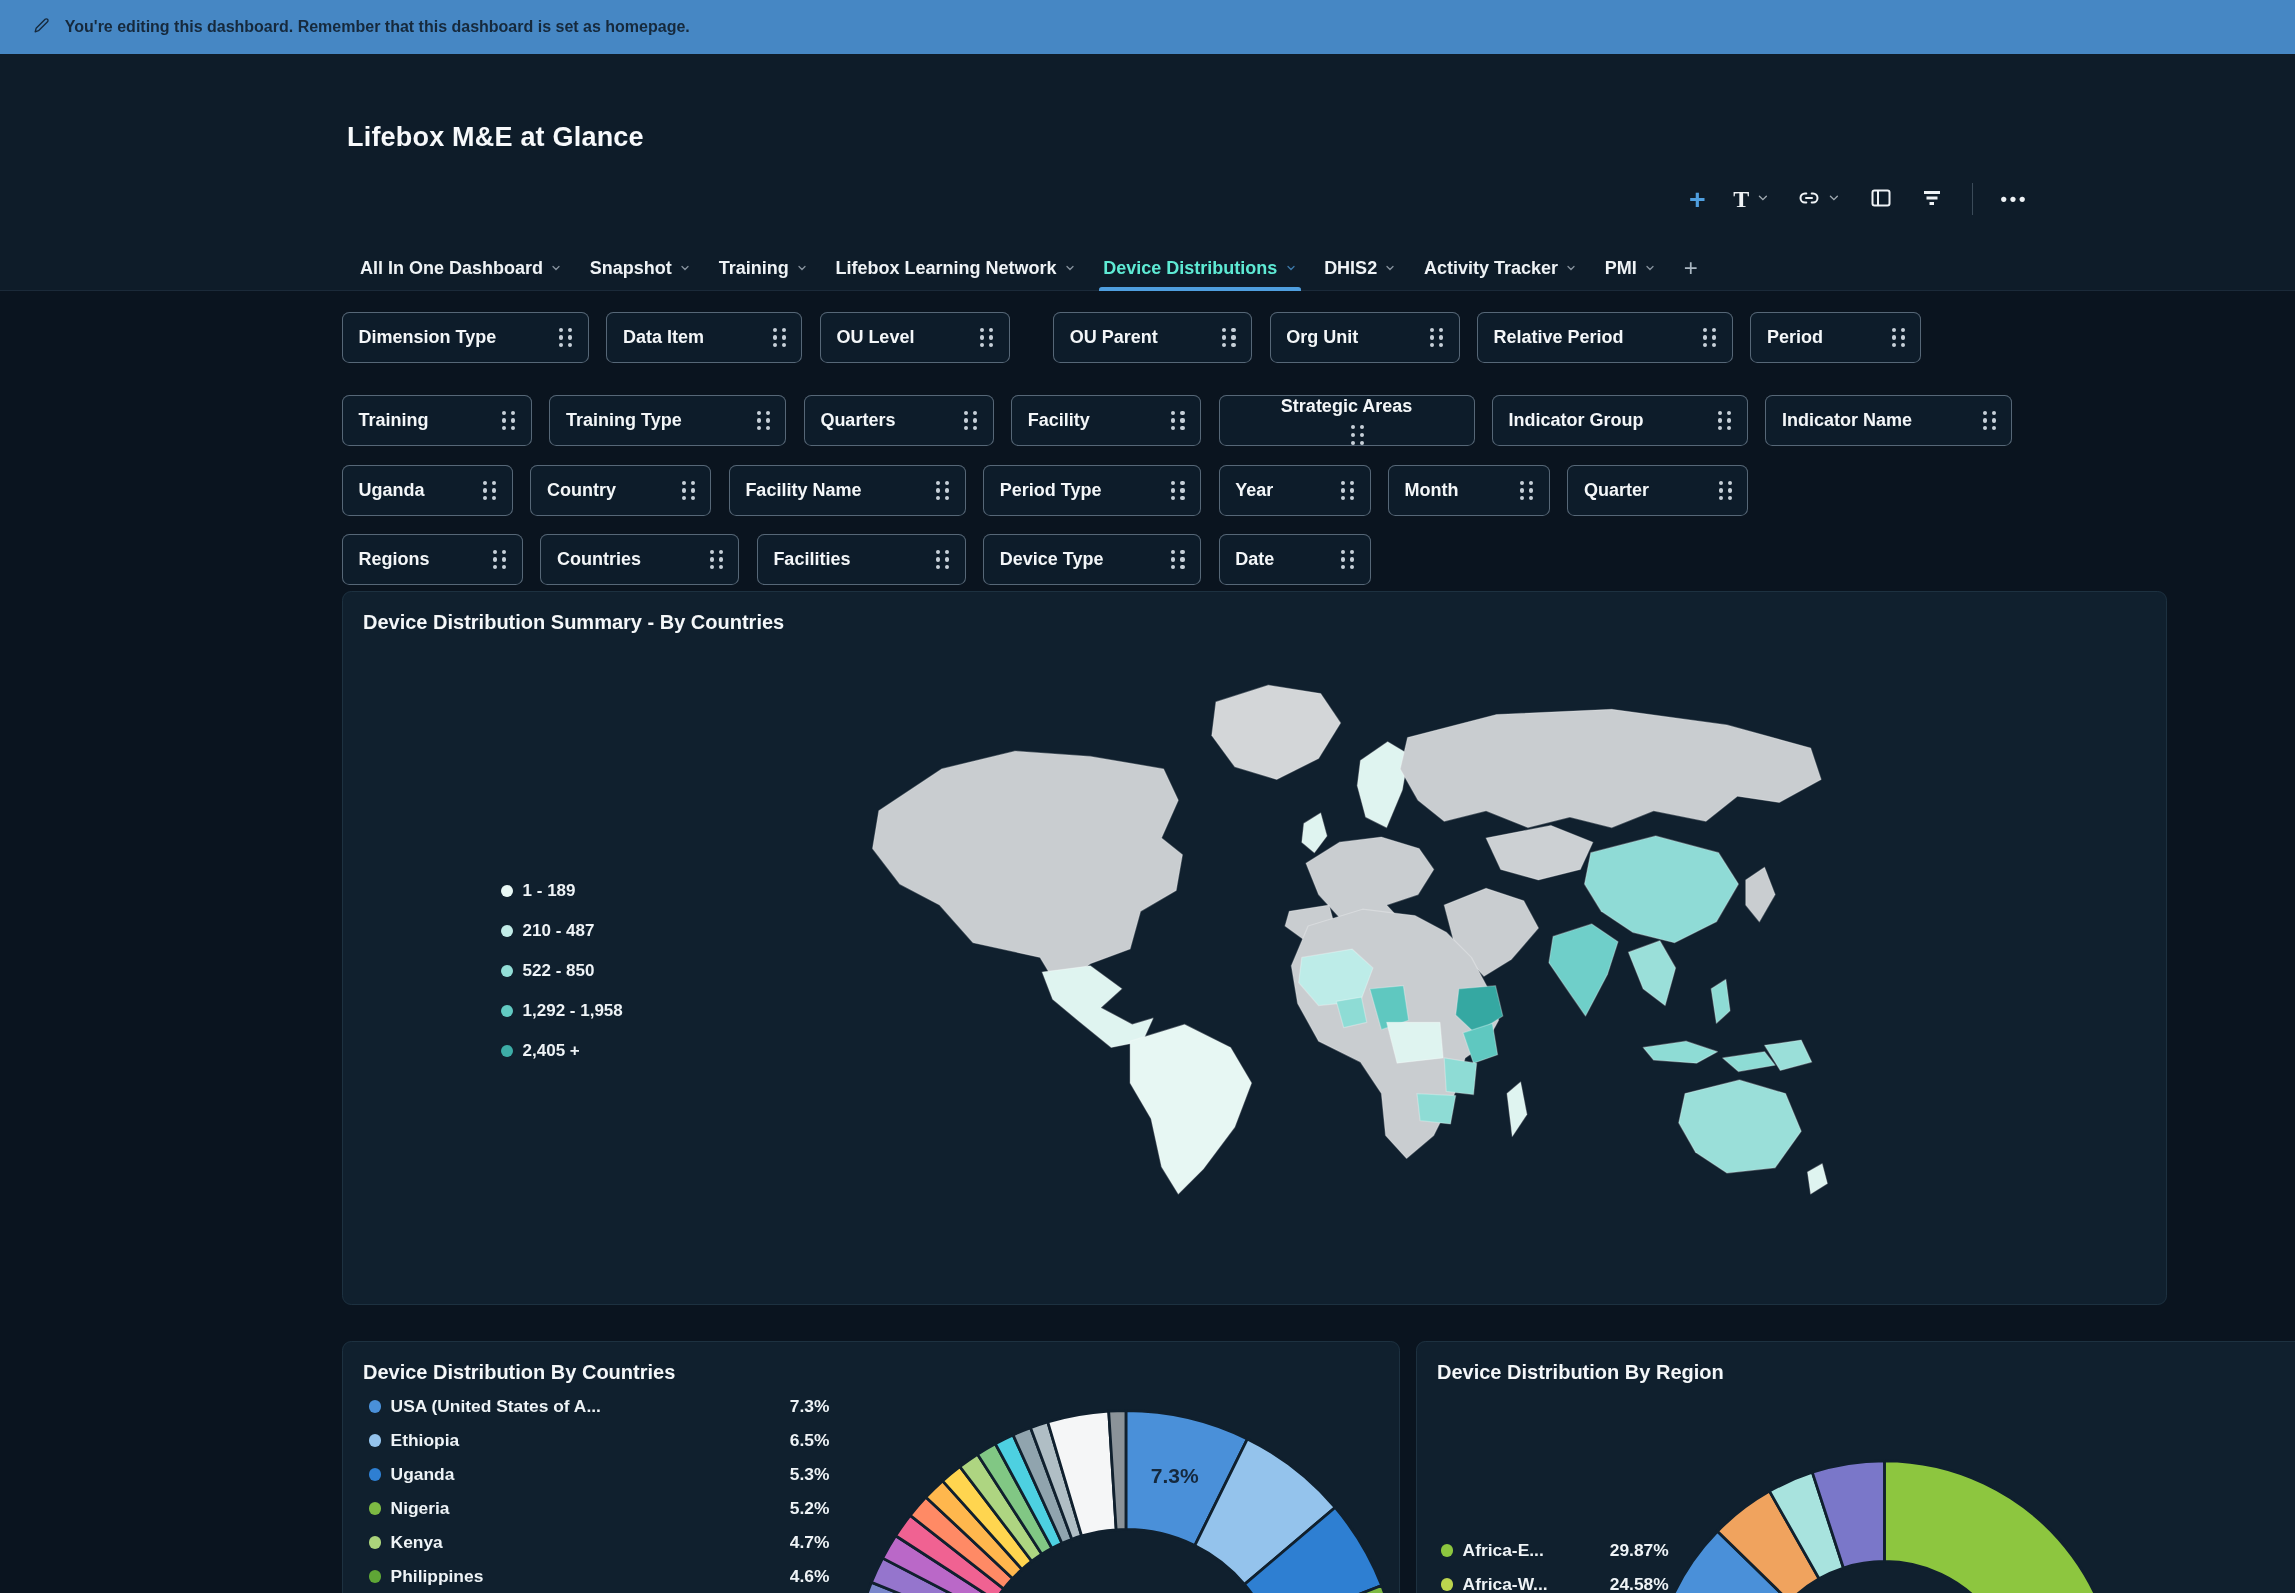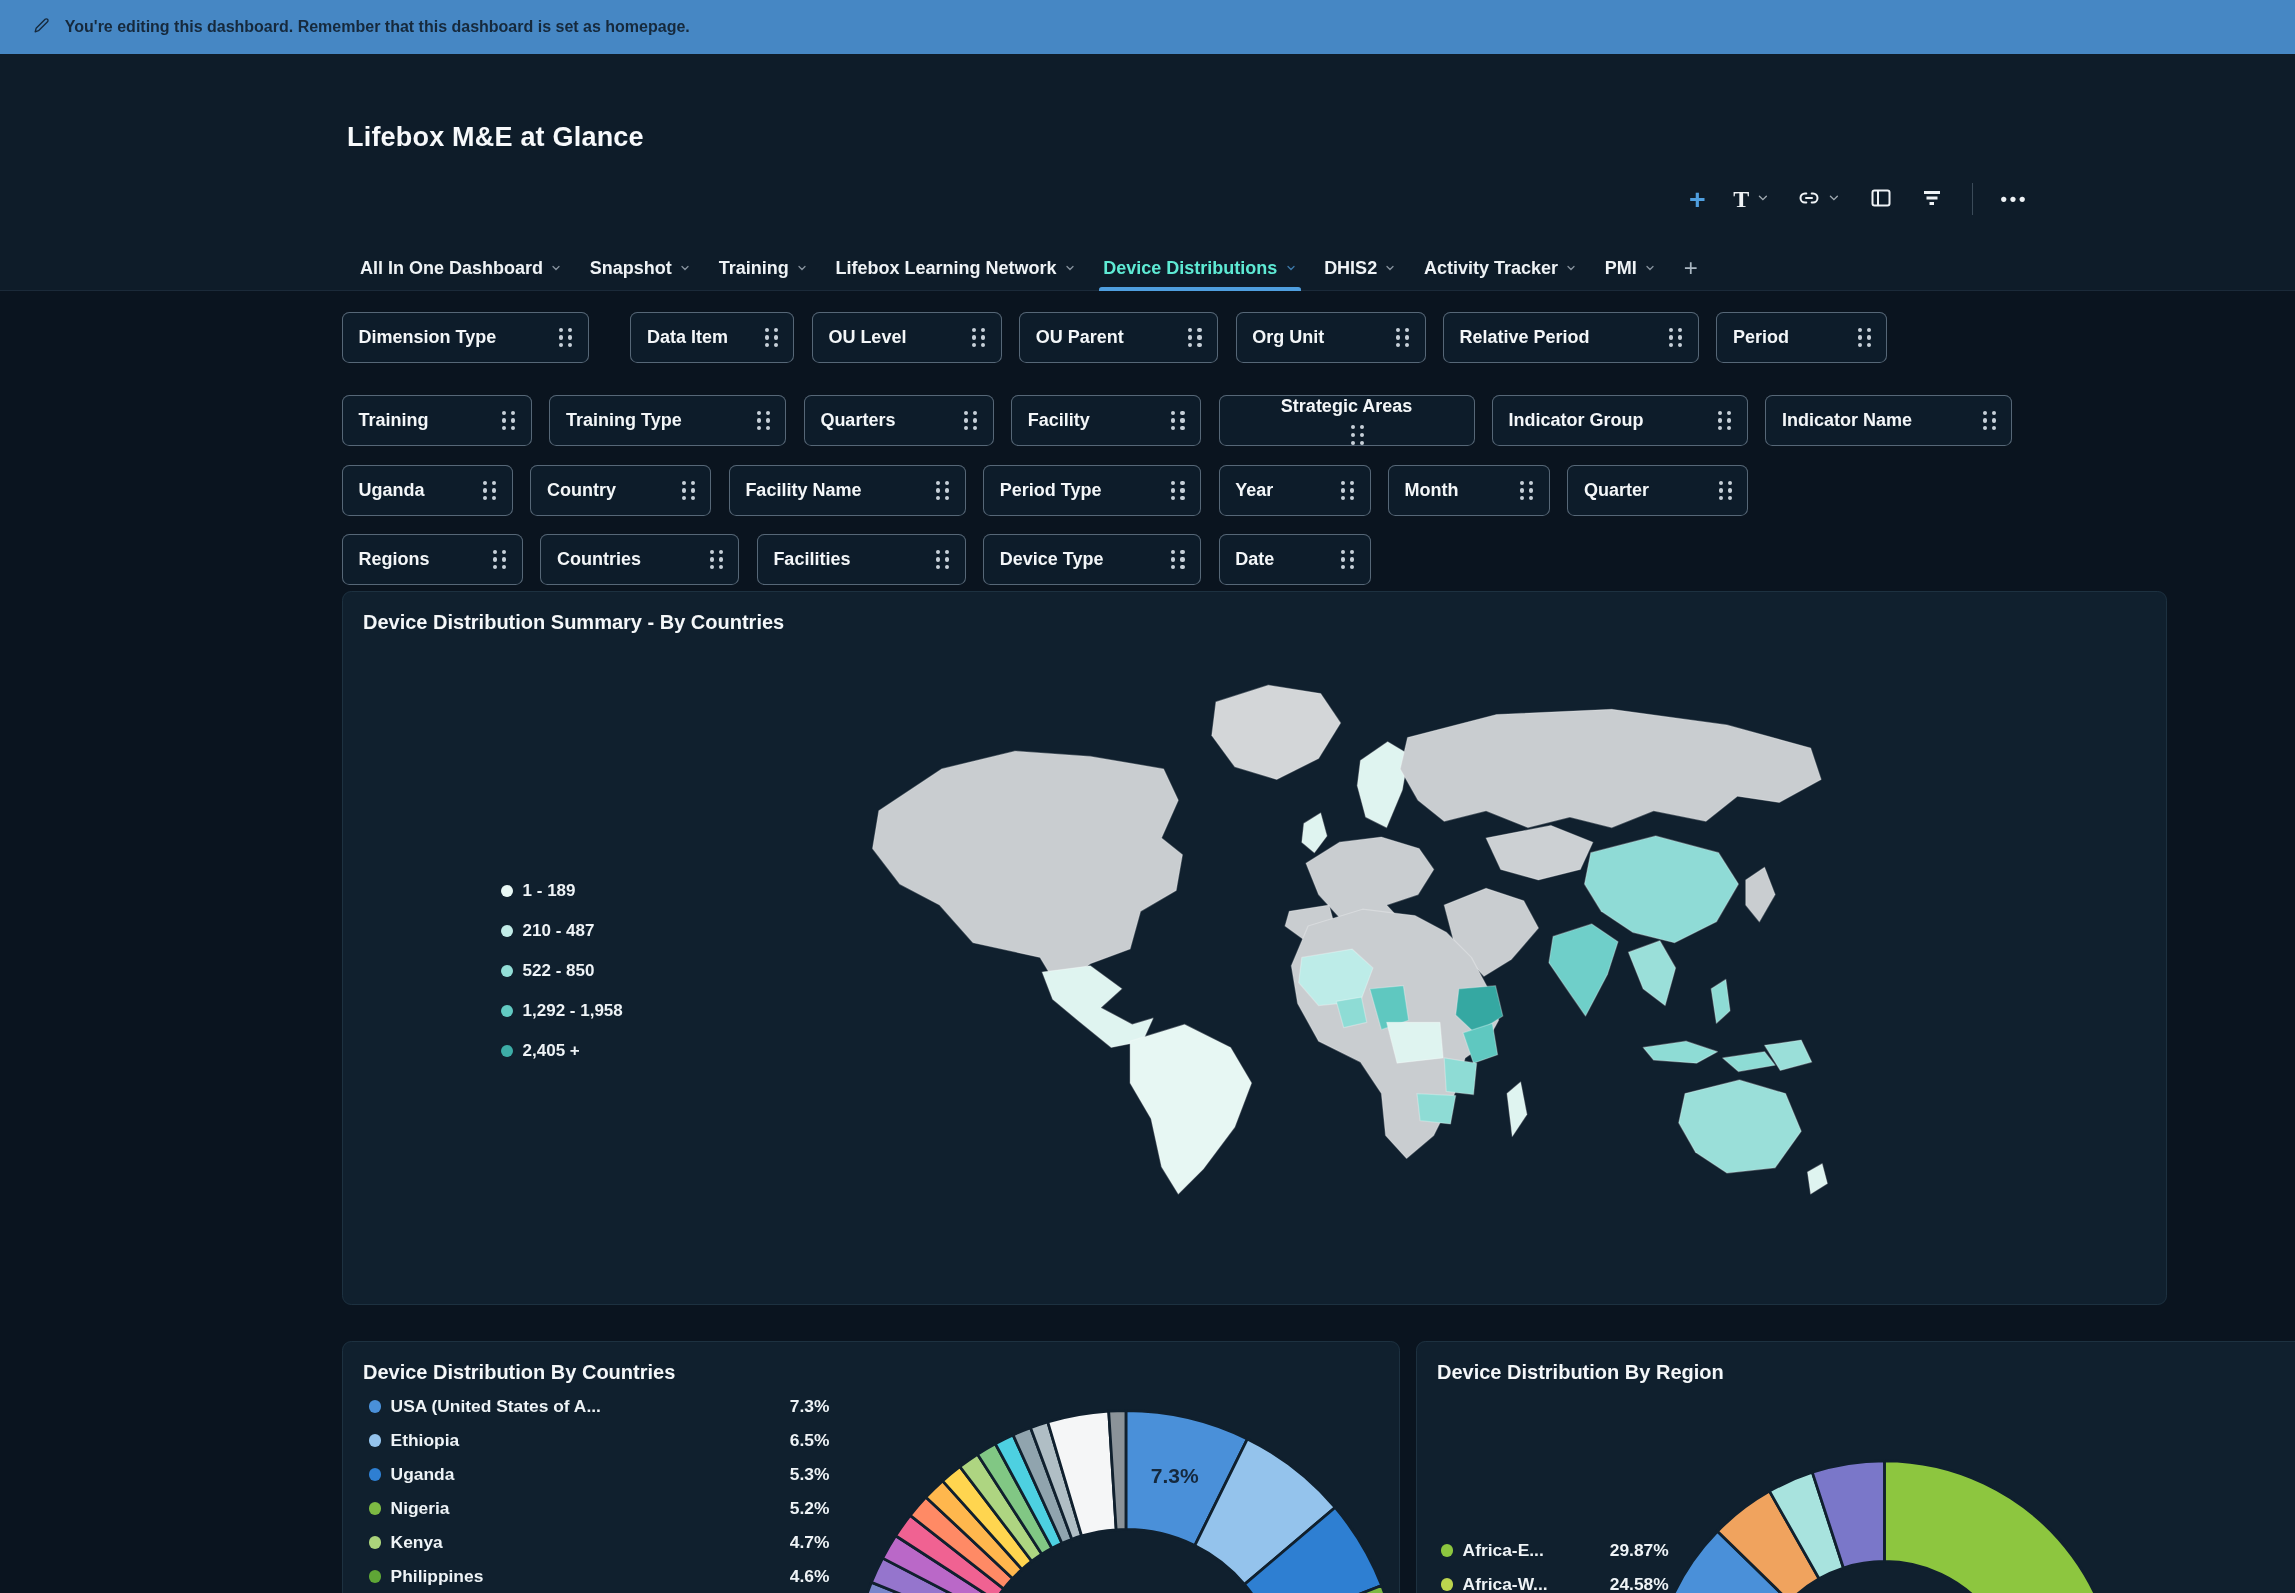--- a/index.html
+++ b/index.html
@@ -194,21 +194,21 @@
               <span class="chip-label">Dimension Type</span>
               <span class="handle">
                 <i></i>
                 <i></i>
                 <i></i>
                 <i></i>
                 <i></i>
                 <i></i>
               </span>
             </div>
-            <div class="chip" style="width: 164px; margin-left: 24px;">
+            <div class="chip" style="width: 196px;">
               <span class="chip-label">Data Item</span>
               <span class="handle">
                 <i></i>
                 <i></i>
                 <i></i>
                 <i></i>
                 <i></i>
                 <i></i>
               </span>
             </div>
@@ -216,21 +216,21 @@
               <span class="chip-label">OU Level</span>
               <span class="handle">
                 <i></i>
                 <i></i>
                 <i></i>
                 <i></i>
                 <i></i>
                 <i></i>
               </span>
             </div>
-            <div class="chip" style="width: 199px;">
+            <div class="chip" style="width: 199px; margin-left: 26px;">
               <span class="chip-label">OU Parent</span>
               <span class="handle">
                 <i></i>
                 <i></i>
                 <i></i>
                 <i></i>
                 <i></i>
                 <i></i>
               </span>
             </div>

